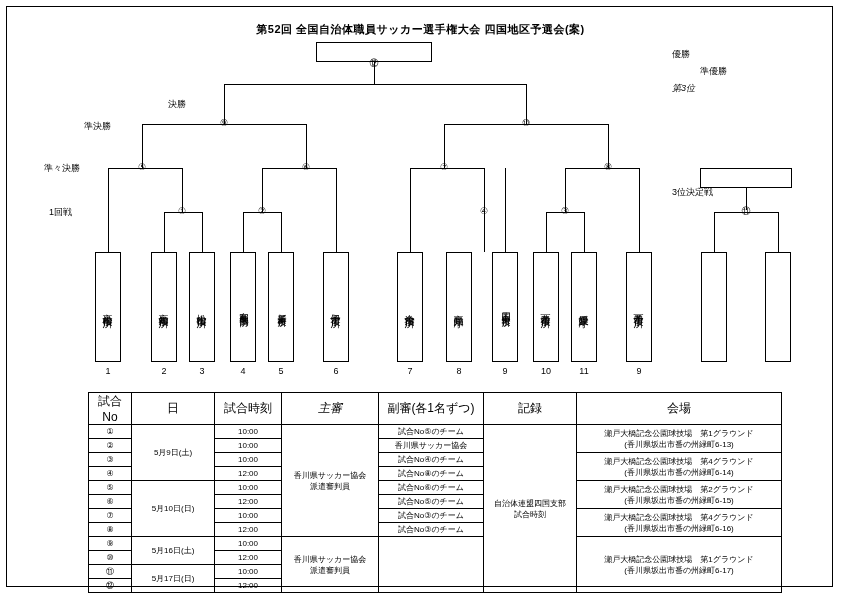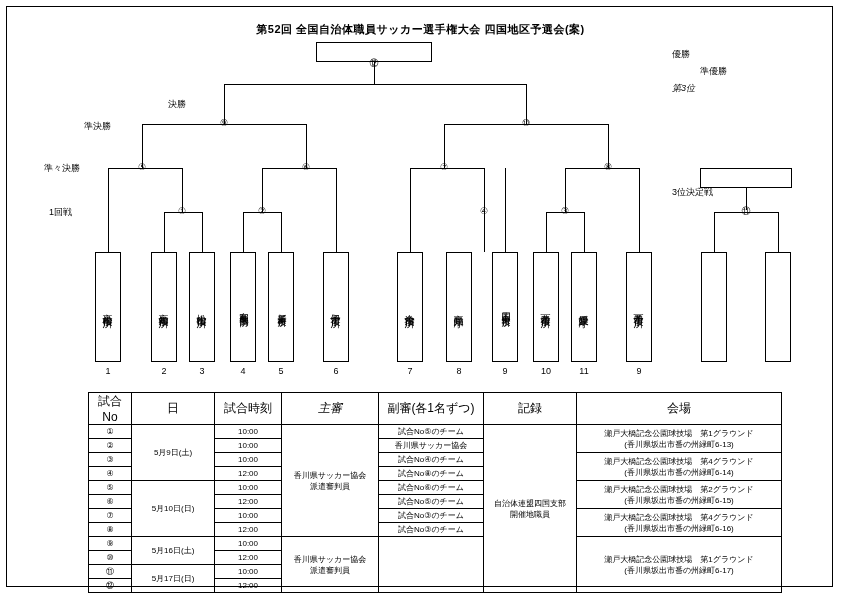--- a/index.html
+++ b/index.html
@@ -199,21 +199,21 @@
   </thead>
   <tbody>
     <tr>
       <td>①</td>
       <td rowspan="4">5月9日(土)</td>
       <td>10:00</td>
       <td rowspan="8" style="white-space:pre-line;">香川県サッカー協会
 派遣審判員</td>
       <td>試合No⑤のチーム</td>
       <td rowspan="12" style="white-space:pre-line;">自治体連盟四国支部
-開催地職員</td>
+試合時刻</td>
       <td rowspan="2" style="white-space:pre-line;">瀬戸大橋記念公園球技場　第1グラウンド
 (香川県坂出市番の州緑町6-13)</td>
     </tr>
     <tr>
       <td>②</td>
       <td>10:00</td>
       <td>香川県サッカー協会</td>
     </tr>
     <tr>
       <td>③</td>

